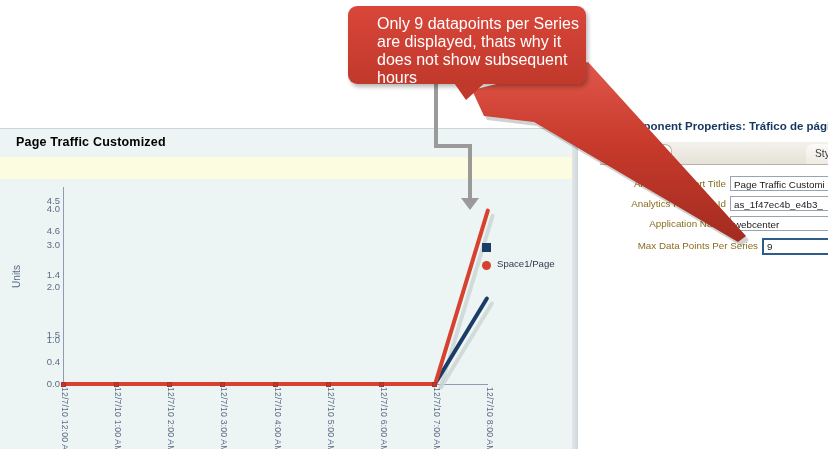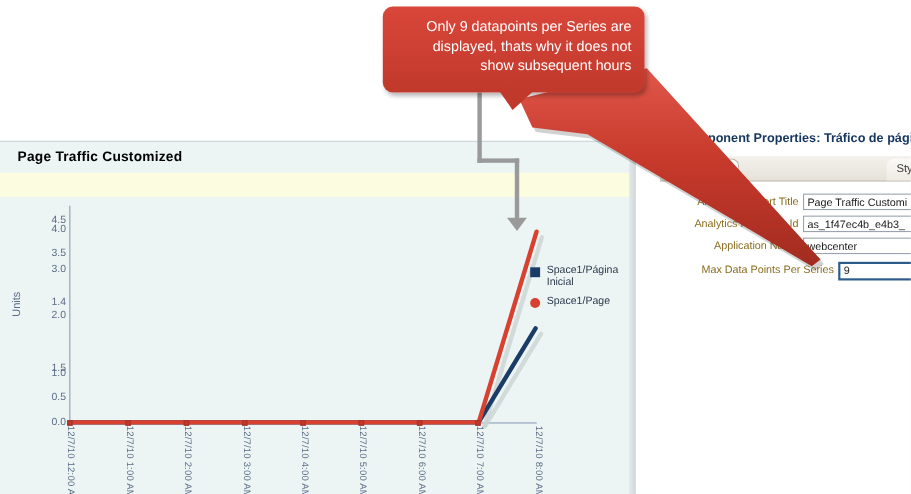--- a/index.html
+++ b/index.html
@@ -103,22 +103,22 @@
   }
   .field-input.focused{border:2px solid #2e5c8a;height:17px;line-height:14px;}
   
   #callout{
     position:absolute;left:348px;top:6px;width:238px;height:78px;
     background:linear-gradient(to bottom,#d9463a,#c0392b);
     border-radius:9px;
     box-shadow:2px 3px 4px rgba(0,0,0,.28);
   }
   #callout-text{
-    position:absolute;left:12px;top:9px;width:214px;
-    color:#fff;font-size:13px;line-height:18px;text-align:right;
+    position:absolute;left:29px;top:9px;width:214px;
+    color:#fff;font-size:16px;line-height:18px;text-align:left;
   }
   #callout-tail{
     position:absolute;left:452px;top:80px;width:0;height:0;
     border-left:14px solid transparent;border-right:22px solid transparent;
     border-top:20px solid #c0392b;
   }
   
   .conn{position:absolute;background:#9a9a9a;}
   #conn-v1{left:434px;top:84px;width:4px;height:64px;}
   #conn-h1{left:434px;top:144px;width:38px;height:4px;}
@@ -137,27 +137,27 @@
 <div id="chart-panel">
   <div id="chart-title">Page Traffic Customized</div>
   <div id="chart-subbar"></div>
 
   <div id="plot-area">
     <div class="axis-line" id="y-axis"></div>
     <div class="axis-line" id="x-axis"></div>
     <div id="ytick-wrap">
         <div class="ytick" style="top: 17px;">4.5</div>
         <div class="ytick" style="top: 24.8889px;">4.0</div>
-        <div class="ytick" style="top: 46.7778px;">3.5</div>
+        <div class="ytick" style="top: 46.7778px;">4.6</div>
         <div class="ytick" style="top: 61px;">3.0</div>
         <div class="ytick" style="top: 90.5556px;">1.4</div>
         <div class="ytick" style="top: 103px;">2.0</div>
         <div class="ytick" style="top: 133px; margin-top: 18px;">1.5</div>
         <div class="ytick" style="top: 156.222px;">1.0</div>
-        <div class="ytick" style="top: 178.111px;">0.5</div>
+        <div class="ytick" style="top: 178.111px;">0.4</div>
         <div class="ytick" style="top: 200px;">0.0</div>
       </div>
     <div id="ylabel">Units</div>
     <div id="xtick-wrap">
         <div class="xtick" style="left: 57px;">12/7/10 12:00 AM</div>
         <div class="xtick" style="left: 110.125px;">12/7/10 1:00 AM</div>
         <div class="xtick" style="left: 163.25px;">12/7/10 2:00 AM</div>
         <div class="xtick" style="left: 216.375px;">12/7/10 3:00 AM</div>
         <div class="xtick" style="left: 269.5px;">12/7/10 4:00 AM</div>
         <div class="xtick" style="left: 322.625px;">12/7/10 5:00 AM</div>
@@ -191,21 +191,20 @@
         <div class="gridmark" style="left: 273px; top: 202.5px;"></div>
         <div class="gridmark" style="left: 326.125px; top: 202.5px;"></div>
         <div class="gridmark" style="left: 379.25px; top: 202.5px;"></div>
         <div class="gridmark" style="left: 432.375px; top: 202.5px;"></div>
       </div>
   </div>
 
   <div id="legend">
       <div class="legend-row">
         <div class="legend-swatch sw-square" style="background: rgb(27, 60, 102);"></div>
-        <div class="legend-text">Space1/Página Inicial</div>
       </div>
       <div class="legend-row">
         <div class="legend-swatch sw-circle" style="background: rgb(216, 64, 47);"></div>
         <div class="legend-text">Space1/Page</div>
       </div>
     </div>
 </div>
 <div id="chart-scrollstrip"></div>
 
 <div id="props-panel">

